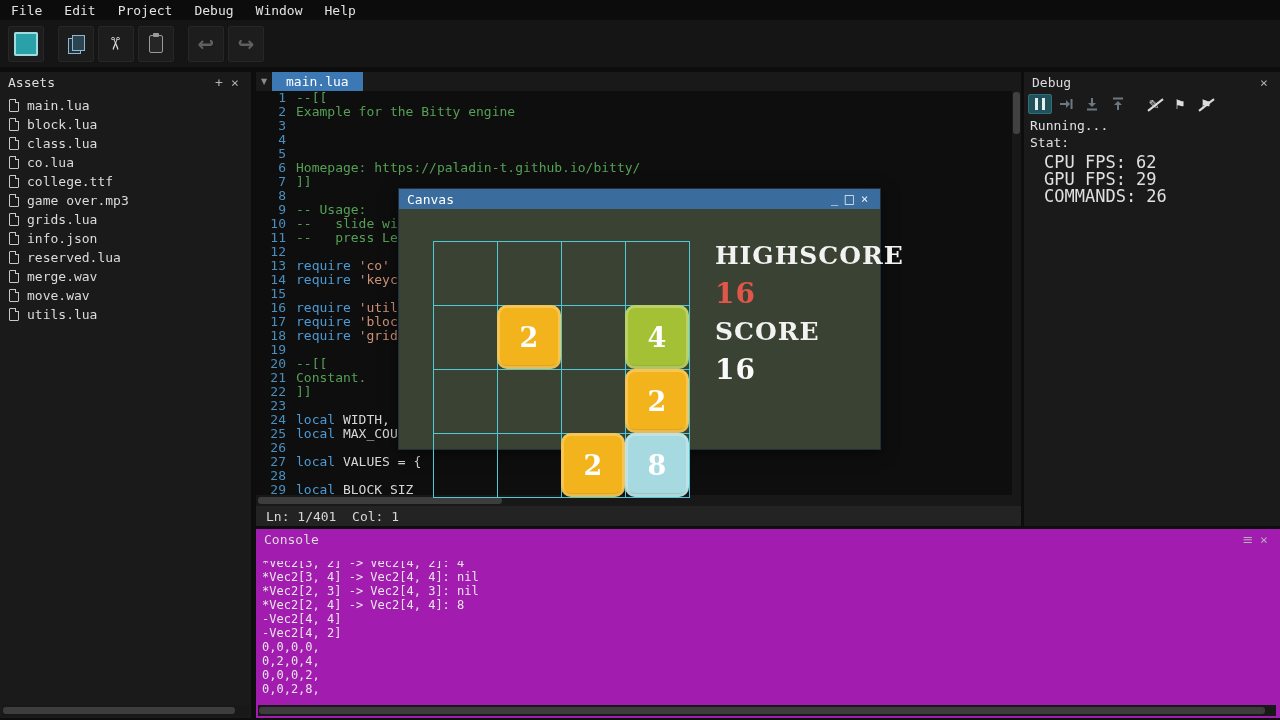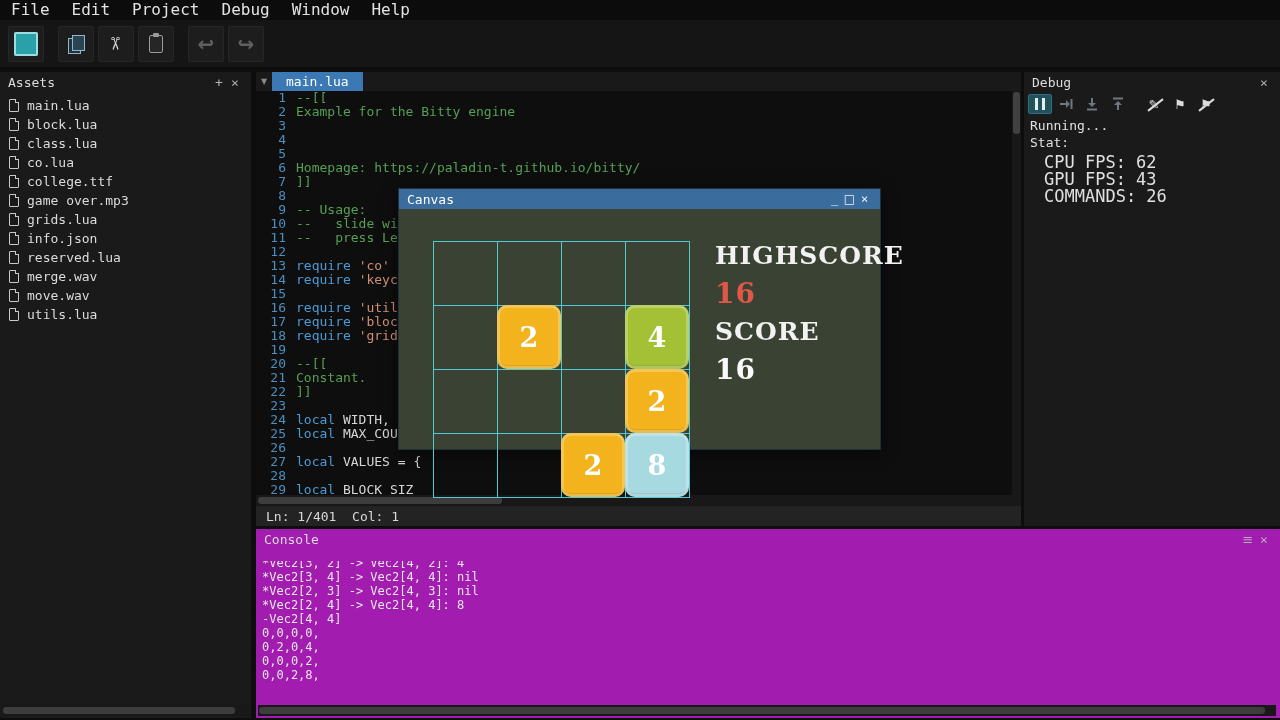--- a/index.html
+++ b/index.html
@@ -2,21 +2,21 @@
 <html><head>
 <meta charset="utf-8">
 <style>
   *{margin:0;padding:0;box-sizing:border-box;}
   html,body{width:1280px;height:720px;}
   body{position:relative;background:#0d0d0d;font-family:"DejaVu Sans Mono",monospace;color:#ddd;overflow:hidden;}
   .glyph{font-family:"DejaVu Sans",sans-serif;}
 
   
   #menubar{position:absolute;left:0;top:0;width:1280px;height:20px;background:#0c0c0c;}
-  .menu-item{display:inline-block;padding:0 11px;font-size:16px;line-height:20px;color:#e2e2e2;}
+  .menu-item{display:inline-block;padding:0 11px;font-size:13px;line-height:20px;color:#e2e2e2;}
 
   
   #toolbar{position:absolute;left:0;top:20px;width:1280px;height:47px;background:#151515;display:flex;align-items:center;padding-left:8px;}
   .tbtn{width:36px;height:36px;margin-right:4px;background:#1d1d1d;border:1px solid #272727;border-radius:2px;display:flex;align-items:center;justify-content:center;}
   .tb-gap{width:10px;}
   .icon-stop{width:24px;height:24px;background:#2aa0a8;box-shadow:inset 0 0 0 2px #9fdce0;border-radius:2px;}
   .icon-copy{position:relative;width:16px;height:18px;}
   .icon-copy::before{content:"";position:absolute;left:0;top:3px;width:11px;height:14px;border:1px solid #8fb6cc;background:#20333d;}
   .icon-copy::after{content:"";position:absolute;left:4px;top:0;width:11px;height:14px;border:1px solid #8fb6cc;background:#2b4450;}
   .icon-cut{font-size:18px;color:#d8d8d8;transform:rotate(90deg);}
@@ -270,38 +270,39 @@
         <span class="icon-flag glyph">⚑</span>
       </div>
     <div class="dbtn">
         <span class="icon-flag glyph slashed">⚑</span>
       </div>
   </div>
   <div class="dbg-line" style="top:46px;">Running...</div>
   <div class="dbg-line" style="top:63px;">Stat:</div>
   <div id="debug-stats">
       <div class="stat-row">CPU FPS: 62</div>
-      <div class="stat-row">GPU FPS: 43</div>
+      <div class="stat-row">GPU FPS: 29</div>
       <div class="stat-row">COMMANDS: 26</div>
     </div>
 </div>
 
 <div id="consolep">
   <div class="phdr">
     <span>Console</span>
     <span class="spacer"></span>
     <span class="hbtn glyph">≡</span>
     <span class="hbtn">×</span>
   </div>
   <div id="console-lines">
       <div class="console-line">*Vec2[3, 2] -&gt; Vec2[4, 2]: 4</div>
       <div class="console-line">*Vec2[3, 4] -&gt; Vec2[4, 4]: nil</div>
       <div class="console-line">*Vec2[2, 3] -&gt; Vec2[4, 3]: nil</div>
       <div class="console-line">*Vec2[2, 4] -&gt; Vec2[4, 4]: 8</div>
       <div class="console-line">-Vec2[4, 4]</div>
+      <div class="console-line">-Vec2[4, 2]</div>
       <div class="console-line">0,0,0,0,</div>
       <div class="console-line">0,2,0,4,</div>
       <div class="console-line">0,0,0,2,</div>
       <div class="console-line">0,0,2,8,</div>
     </div>
   <div id="chscroll">
       <div class="thumb"></div>
     </div>
 </div>
 

